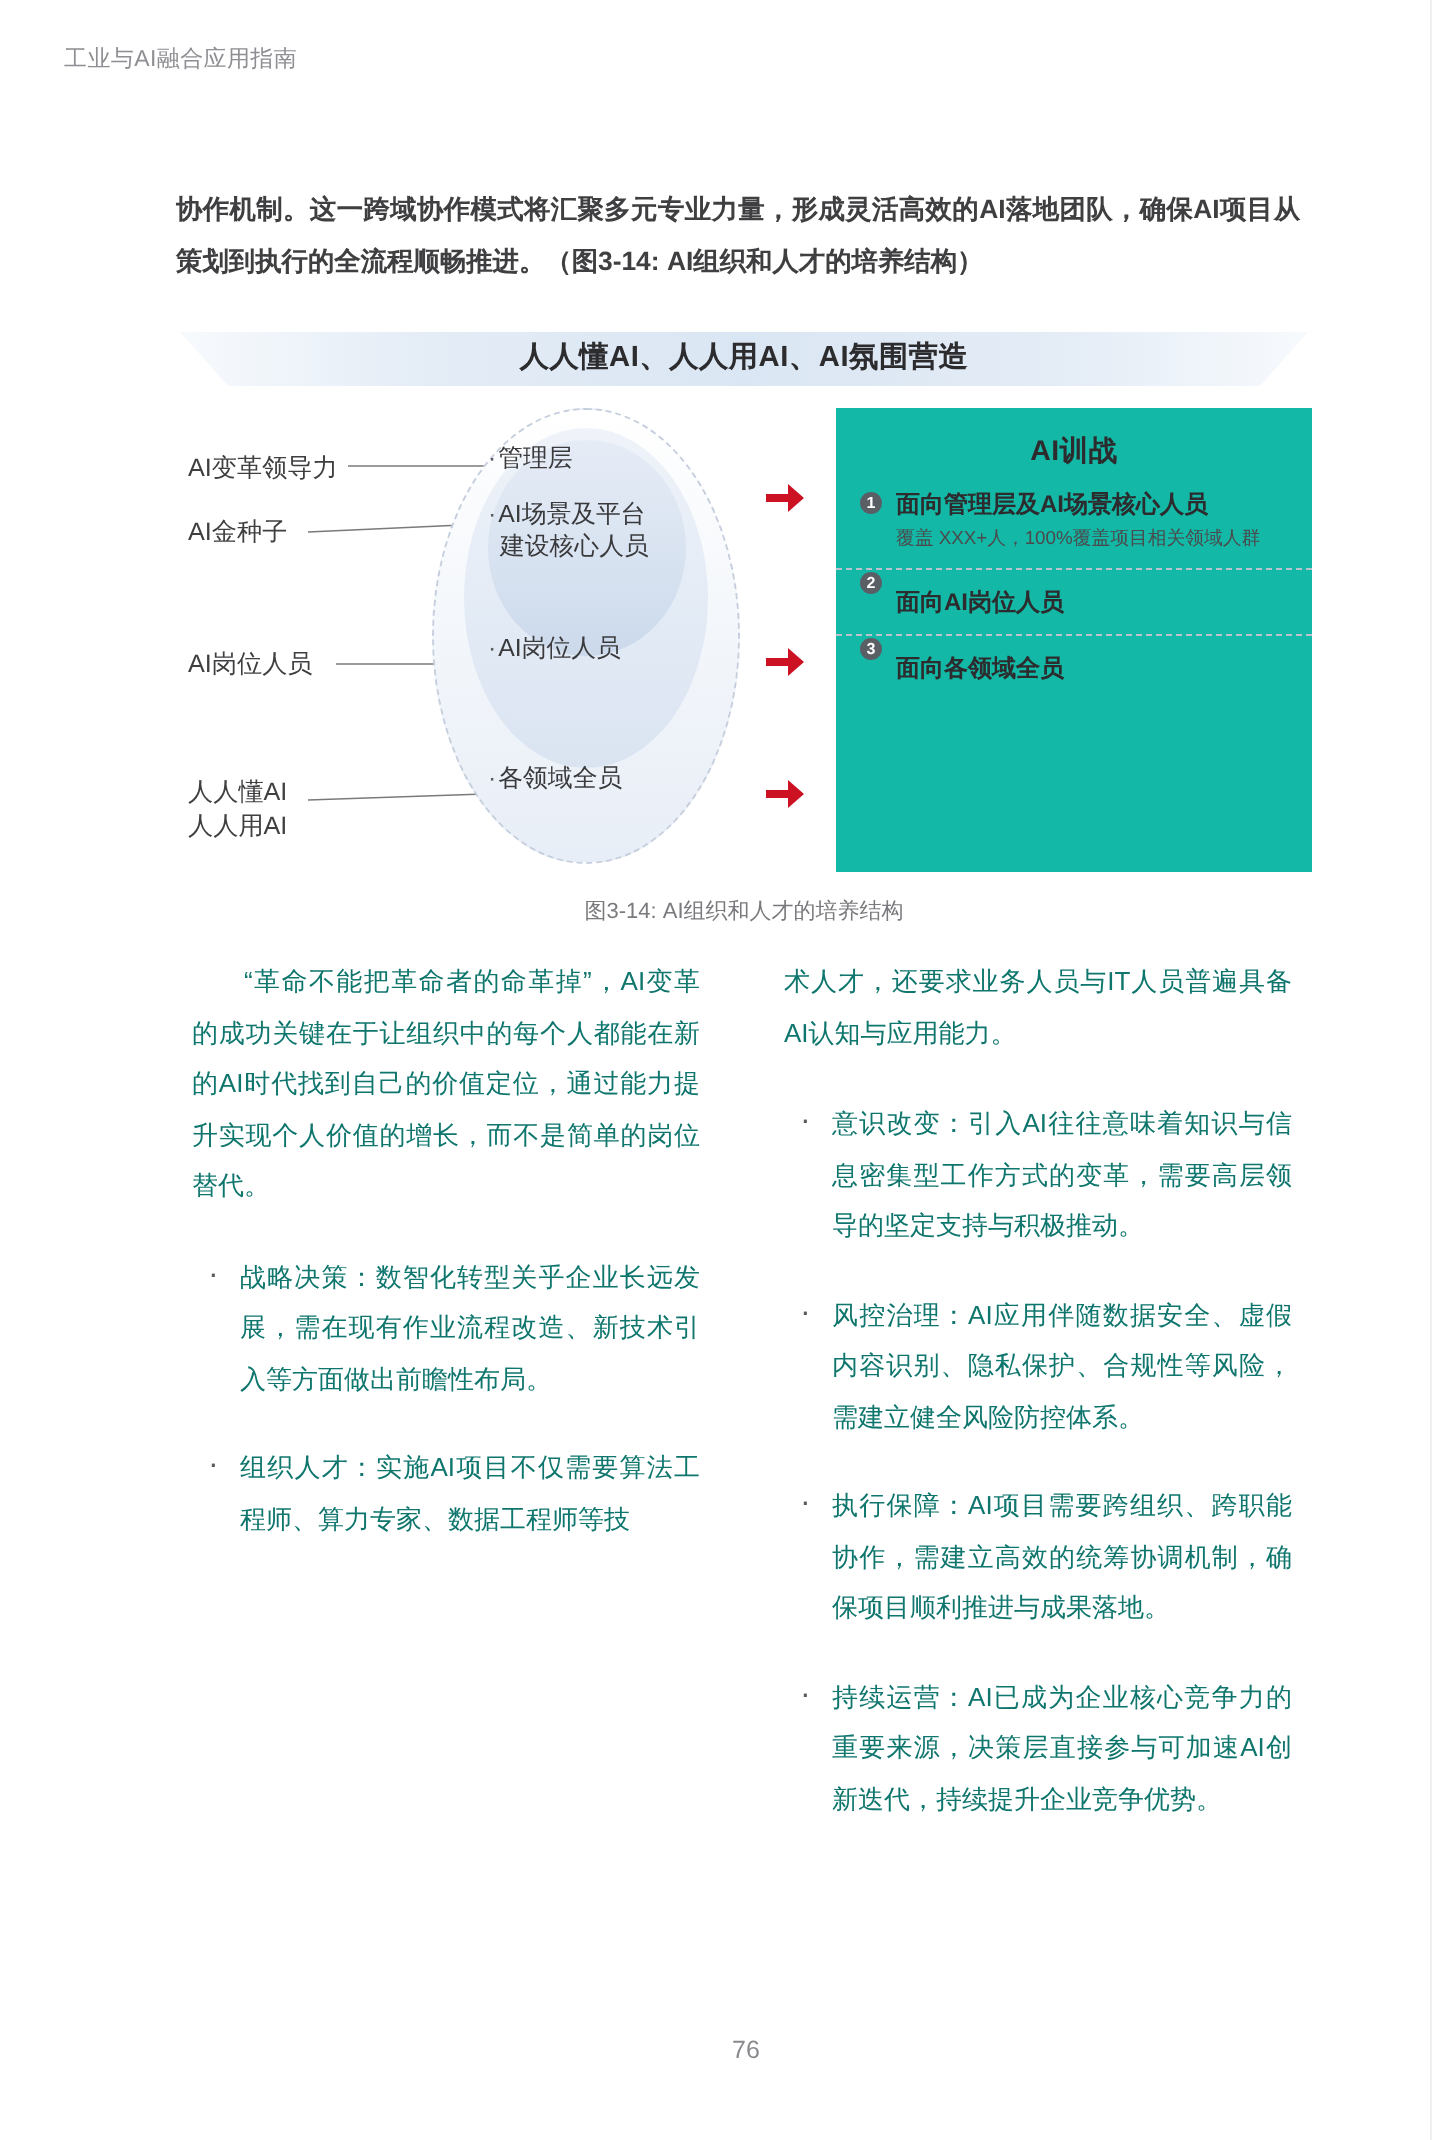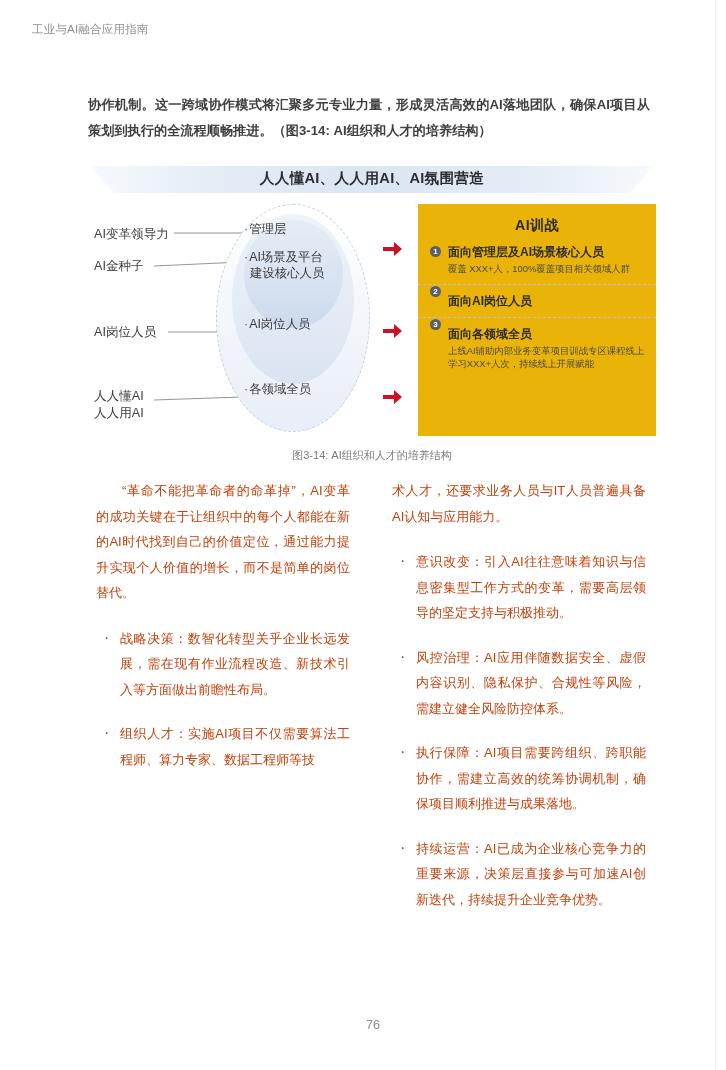--- a/index.html
+++ b/index.html
@@ -137,21 +137,21 @@
   }
   .a1 { left: 294px; top: 72px; }
   .a2 { left: 294px; top: 154px; }
   .a3 { left: 294px; top: 220px; }
 
   
   .panel {
     position: absolute;
     left: 330px; top: 38px;
     width: 238px; height: 232px;
-    background: #eab308;
+    background: #14b8a6;
   }
   .panel-title {
     text-align: center;
     font-size: 14.2px;
     font-weight: bold;
     color: #2c2c2e;
     padding-top: 12px;
     letter-spacing: .3px;
   }
   .panel-items { padding: 10px 0 0 0; }
@@ -183,21 +183,21 @@
     color: #7a7a7e;
   }
 
   
   .col {
     position: absolute;
     top: 478px;
     width: 254px;
     font-size: 13px;
     line-height: 25.5px;
-    color: #c2410c;
+    color: #0f766e;
     text-align: justify;
     text-justify: inter-ideograph;
   }
   .col-left { left: 86px; }
   .col-right { left: 382px; }
   .para { margin: 0 0 20px 0; text-indent: 2em; }
   .para.noindent { text-indent: 0; }
   .bullets { margin: 0; padding: 0; list-style: none; }
   .bullets li {
     position: relative;
@@ -308,24 +308,20 @@
         </div>
 
         <div class="pitem">
           <span class="pnum">2</span>
           <div class="phead">面向AI岗位人员</div>
         </div>
 
         <div class="pitem">
           <span class="pnum">3</span>
           <div class="phead">面向各领域全员</div>
-          <div class="pbody">
-            <div>上线AI辅助内部业务变革项目训战专区课程线上</div>
-            <div>学习XXX+人次，持续线上开展赋能</div>
-          </div>
         </div>
 
       </div>
     </div>
   </div>
 
   <div class="fig-caption">图3-14: AI组织和人才的培养结构</div>
 
   <div class="col col-left">
     <p class="para">“革命不能把革命者的命革掉”，AI变革的成功关键在于让组织中的每个人都能在新的AI时代找到自己的价值定位，通过能力提升实现个人价值的增长，而不是简单的岗位替代。</p>

